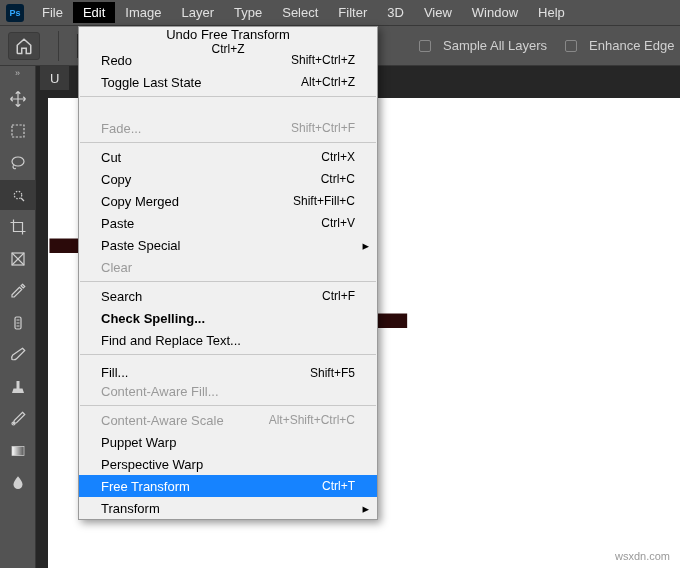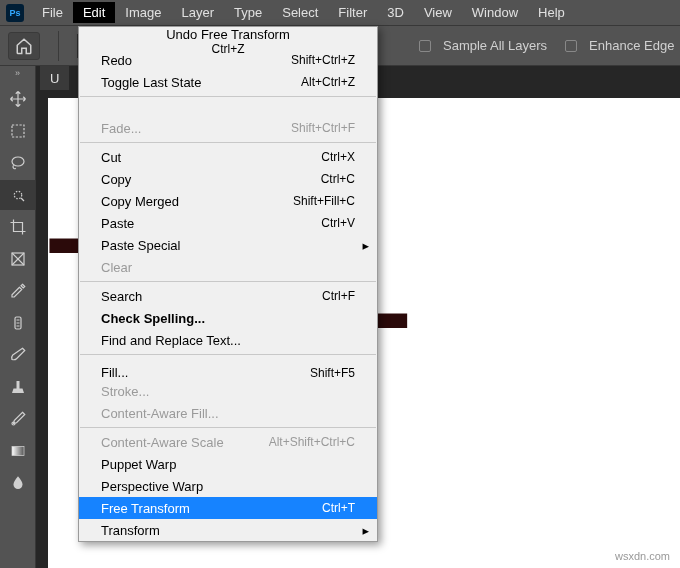--- a/index.html
+++ b/index.html
@@ -218,23 +218,20 @@
     </div>
     <div class="dd-item" style="position: relative;">
       <span>Find and Replace Text...</span>
     </div>
     <div class="dd-sep"></div>
     <div class="dd-item" style="position: relative; align-items: flex-end;">
       <span>Fill...</span>
       <span class="shortcut">Shift+F5</span>
     </div>
     <div class="dd-item disabled" style="position: relative;">
-      <span>Stroke...</span>
-    </div>
-    <div class="dd-item disabled" style="position: relative;">
       <span>Content-Aware Fill...</span>
     </div>
     <div class="dd-sep"></div>
     <div class="dd-item disabled" style="position: relative; gap: 24px;">
       <span>Content-Aware Scale</span>
       <span class="shortcut">Alt+Shift+Ctrl+C</span>
     </div>
     <div class="dd-item" style="position: relative;">
       <span>Puppet Warp</span>
     </div>

